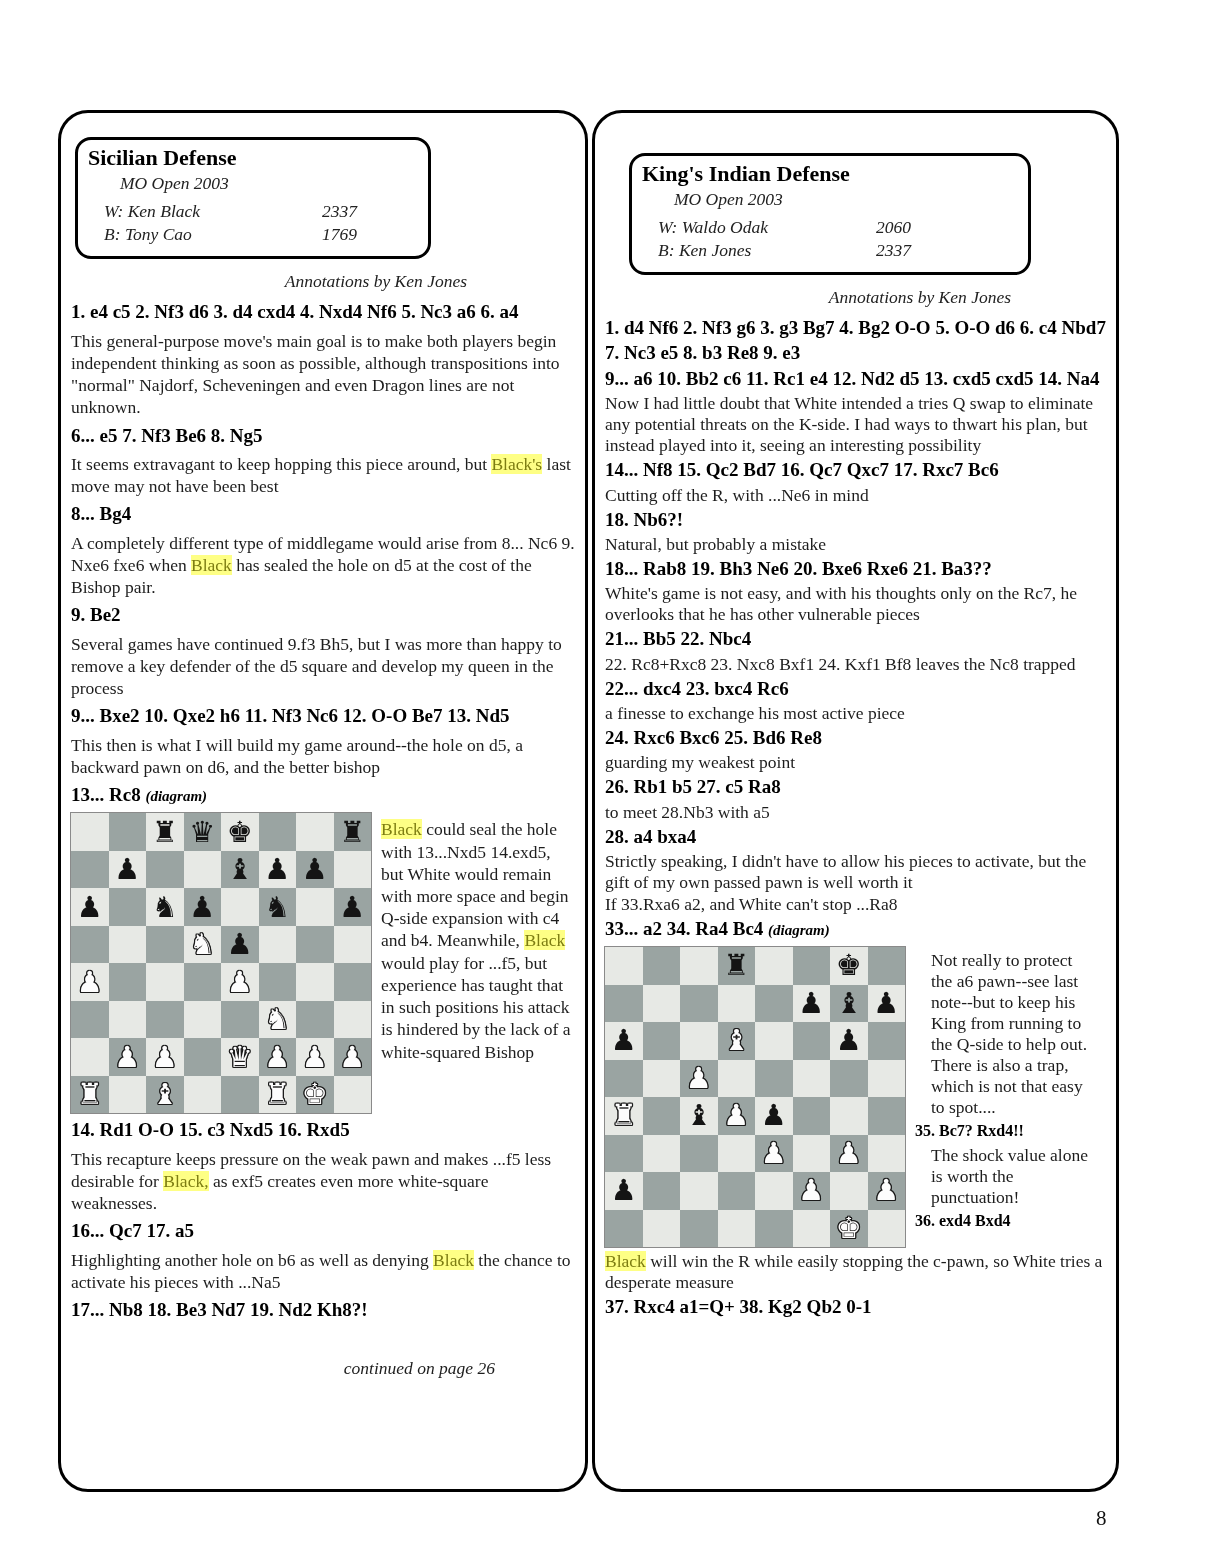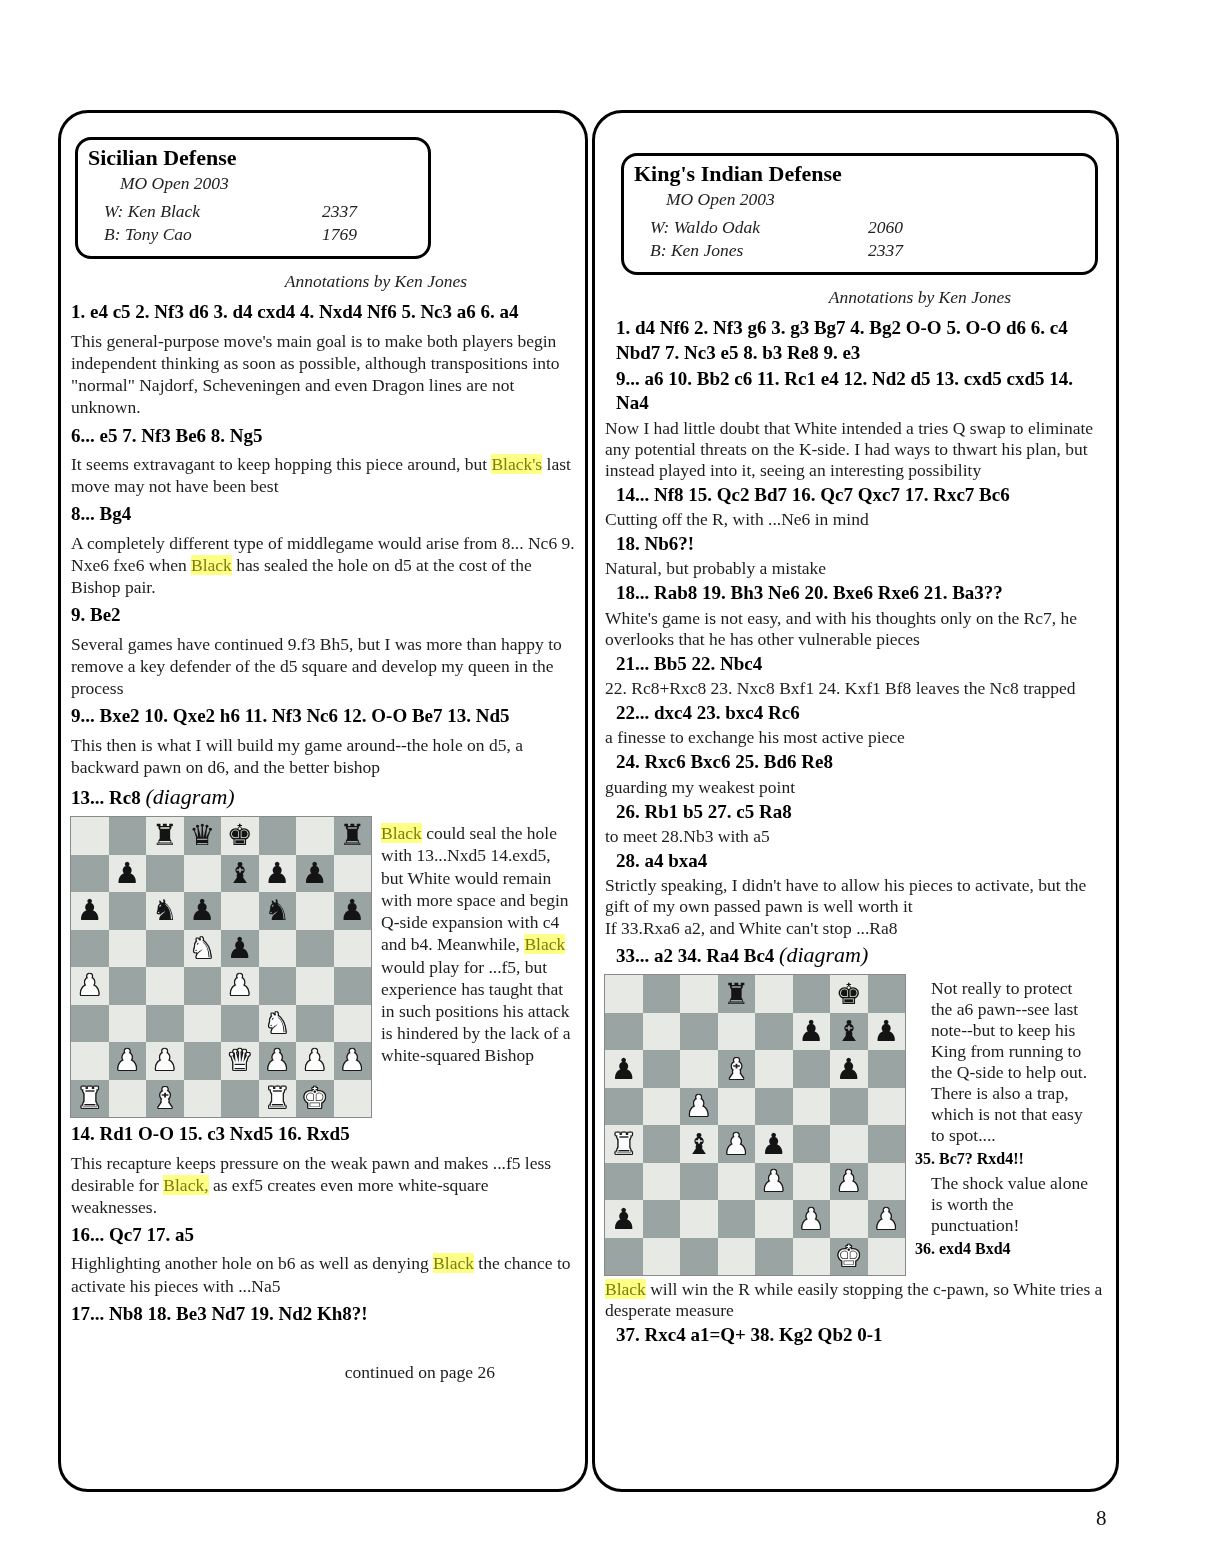--- a/index.html
+++ b/index.html
@@ -13,38 +13,38 @@
     padding:0 10px;overflow:hidden;
   }
   #col-left{left:58px;width:530px}
   #col-right{left:592px;width:527px}
 
   .game-card{
     border:3px solid #000;border-radius:16px;box-sizing:border-box;
     padding:5px 8px 9px 10px;background:#fff;
   }
   #col-left .game-card{width:356px;margin:24px 0 0 4px}
-  #col-right .game-card{width:477px;margin:40px 0 0 16px}
+  #col-right .game-card{width:402px;margin:40px 0 0 24px}
   .game-card h2{margin:0;font-size:22px;line-height:1.15;font-weight:bold;color:#000}
   .event{font-style:italic;font-size:17.5px;line-height:1.15;margin:3px 0 8px 32px;color:#222}
   .player{display:flex;font-style:italic;font-size:17.5px;line-height:1.2;margin:2px 0 2px 16px;color:#222}
   .player .pl{width:218px;flex:none}
   .byline{font-style:italic;font-size:17.5px;margin-top:12px;text-align:right;color:#222}
   #col-left .byline{padding-right:108px}
   #col-right .byline{padding-right:95px}
 
   .flow{margin-top:8px}
-  p.moves{font-weight:bold;font-size:19px;line-height:1.28;margin:2px 11px;color:#000}
+  p.moves{font-weight:bold;font-size:19px;line-height:1.28;margin:2px 0;color:#000}
   #col-left p.moves{margin:5px 0}
   p.note{font-size:17.5px;margin:1px 0;color:#1d1d1d}
   #col-left p.note{line-height:1.27;margin:3px 0}
   #col-right p.note{line-height:1.2}
-  span.it{font-weight:normal;font-style:italic;font-size:22px}
+  span.it{font-weight:bold;font-style:italic;font-size:15px}
   span.hl{background:var(--hl-bg,#feff85);color:var(--hl-fg,#7d7d12)}
-  p.continued{font-size:17.5px;text-align:right;padding-right:80px;color:#1d1d1d}
+  p.continued{font-style:italic;font-size:17.5px;text-align:right;padding-right:80px;color:#1d1d1d}
   #col-left p.continued{margin-top:36px}
 
   .board-row{display:flex;gap:10px;margin:6px 0 4px;align-items:flex-start}
   .board{
     width:300px;height:300px;flex:none;outline:1px solid #8a8a8a;
     display:grid;grid-template-columns:repeat(8,1fr);grid-template-rows:repeat(8,1fr);
   }
   .sq{display:flex;align-items:center;justify-content:center;
       font-family:"DejaVu Sans", sans-serif;font-size:29px;line-height:1;overflow:hidden}
   .sq.l{background:var(--sq-light,#e7e9e5)}

